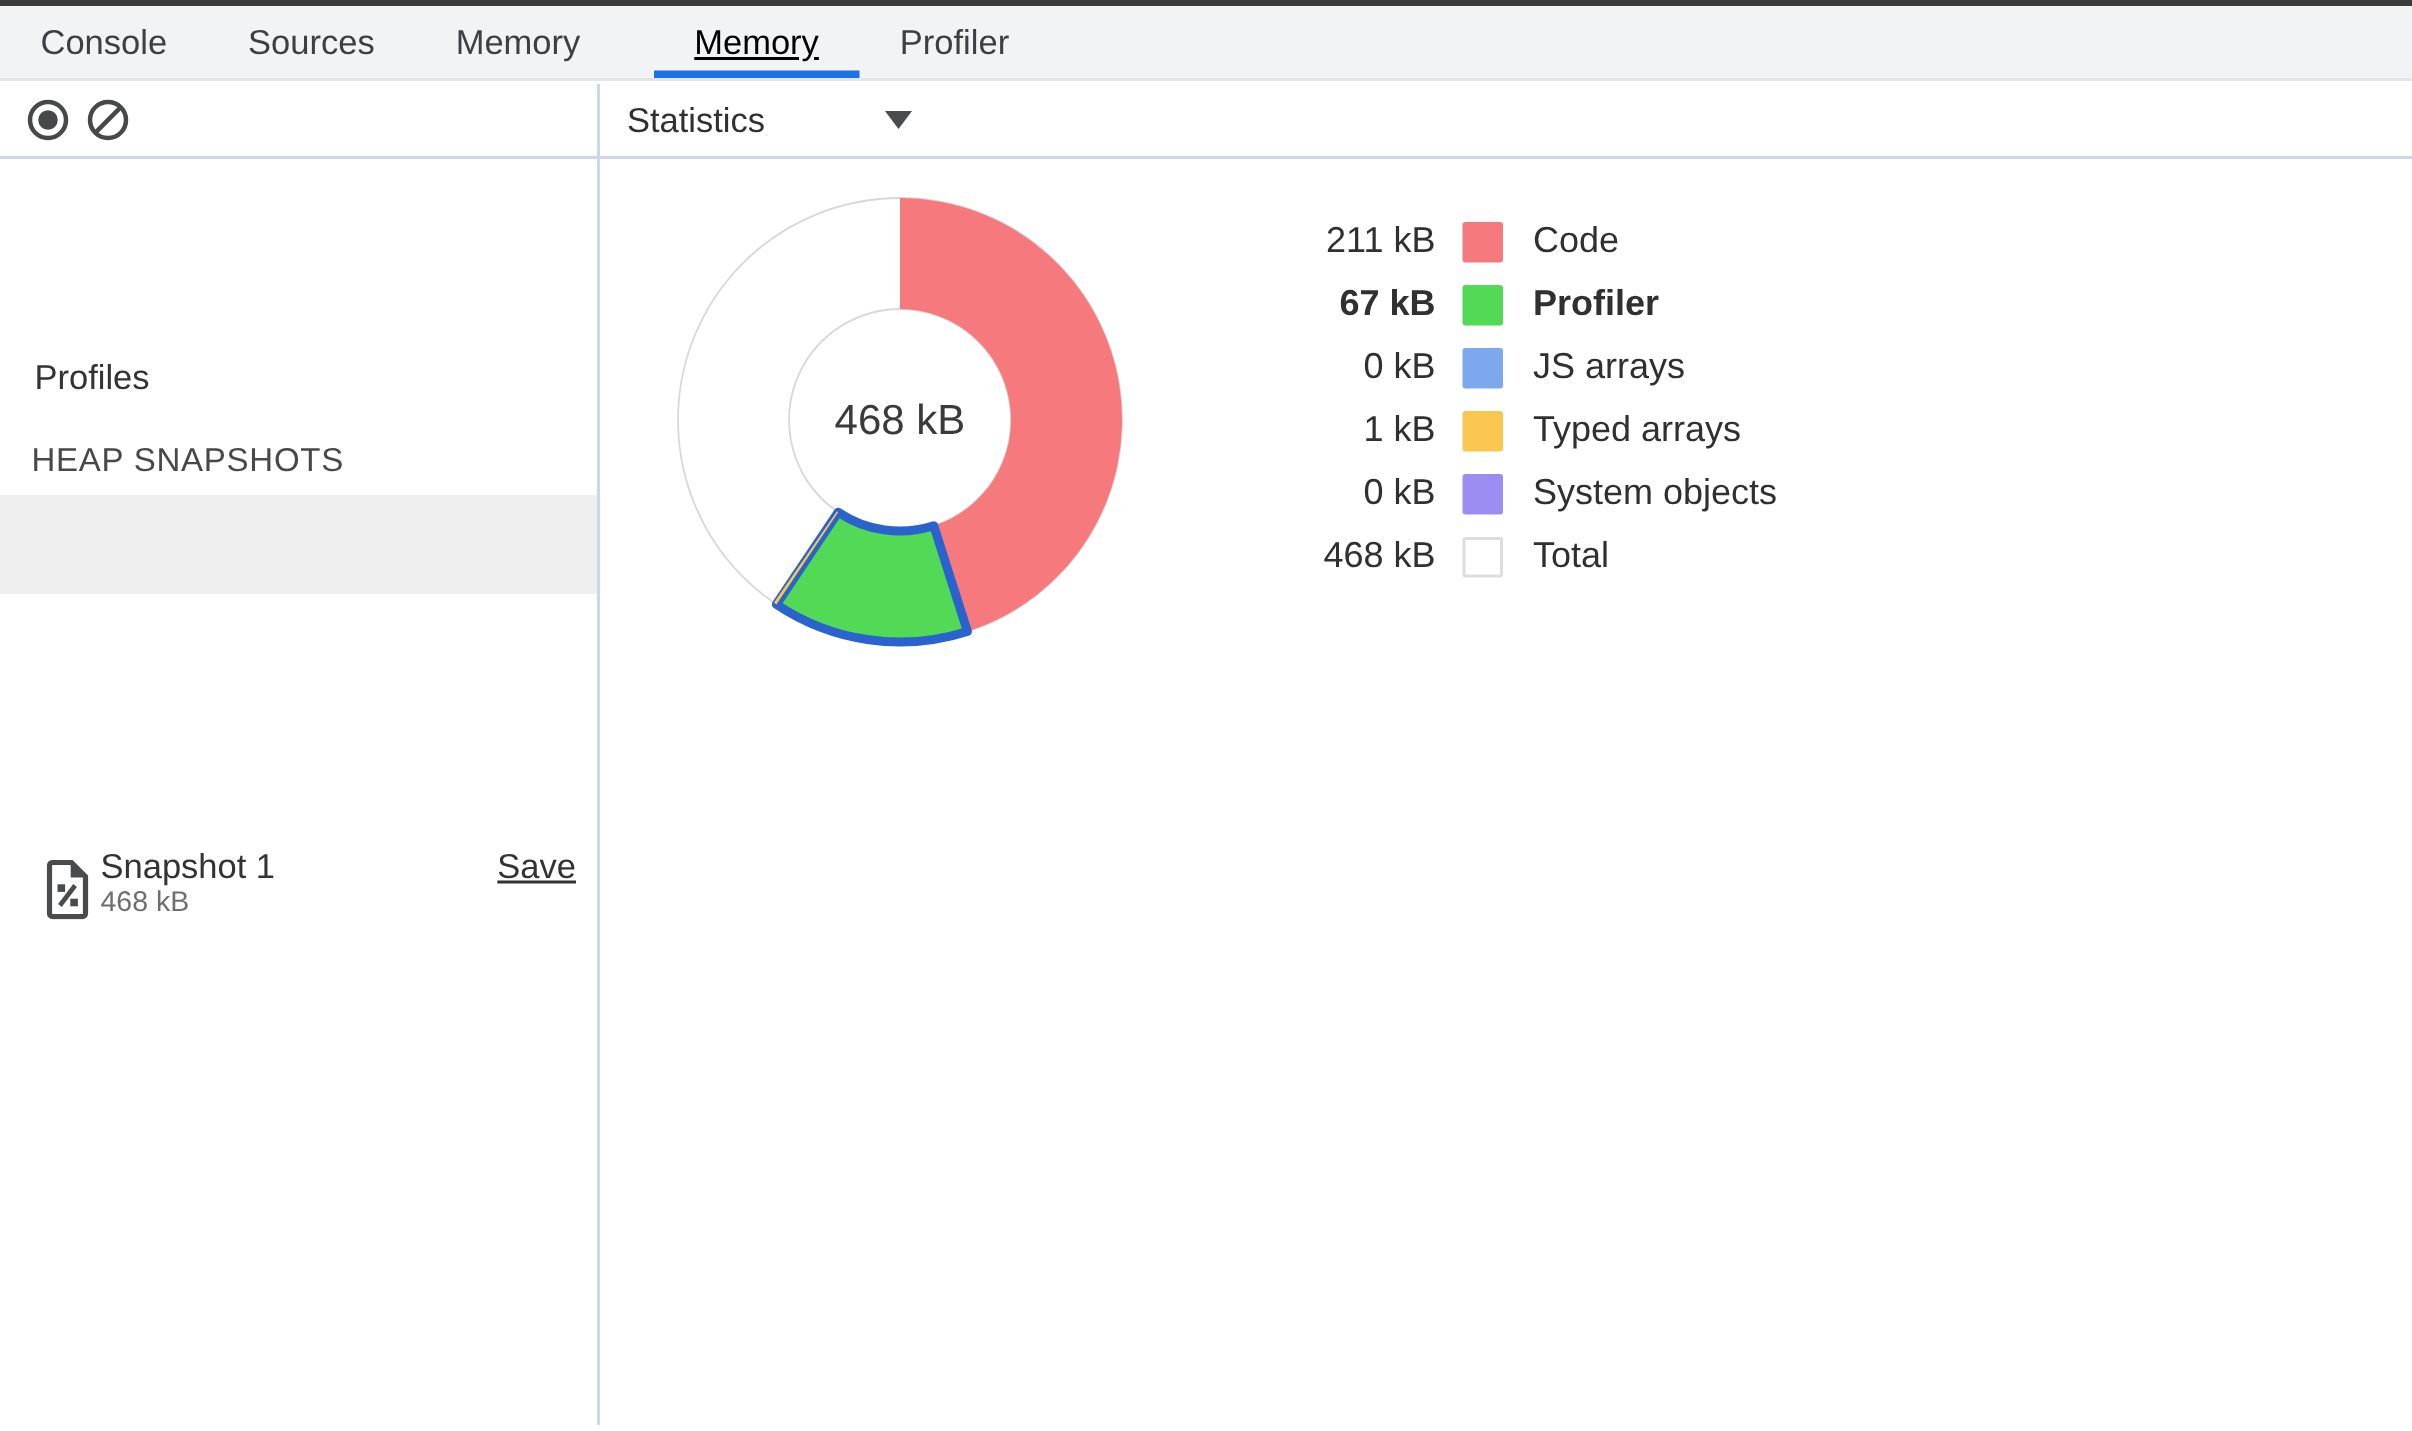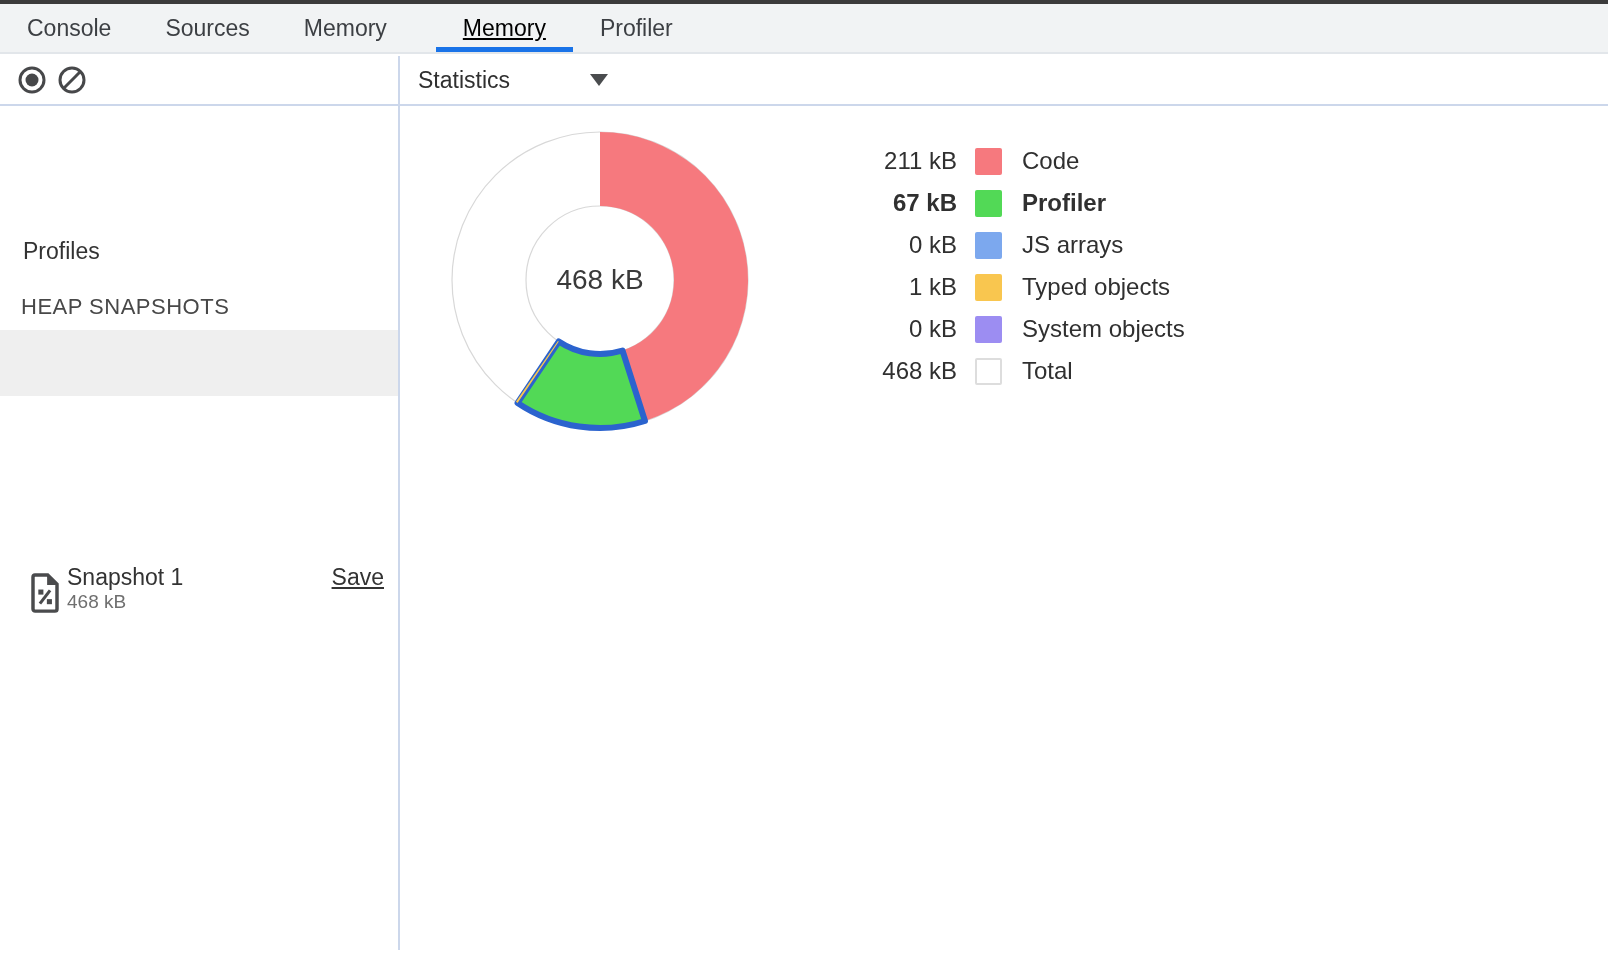--- a/index.html
+++ b/index.html
@@ -140,21 +140,21 @@
     <span class="legend-label">Profiler</span>
   </div>
   <div class="legend-row">
     <span class="legend-value">0 kB</span>
     <span class="legend-swatch" style="background: rgb(124, 168, 238);"></span>
     <span class="legend-label">JS arrays</span>
   </div>
   <div class="legend-row">
     <span class="legend-value">1 kB</span>
     <span class="legend-swatch" style="background: rgb(249, 198, 79);"></span>
-    <span class="legend-label">Typed objects</span>
+    <span class="legend-label">Typed arrays</span>
   </div>
   <div class="legend-row">
     <span class="legend-value">0 kB</span>
     <span class="legend-swatch" style="background: rgb(156, 141, 242);"></span>
     <span class="legend-label">System objects</span>
   </div>
   <div class="legend-row">
     <span class="legend-value">468 kB</span>
     <span class="legend-swatch bordered"></span>
     <span class="legend-label">Total</span>

